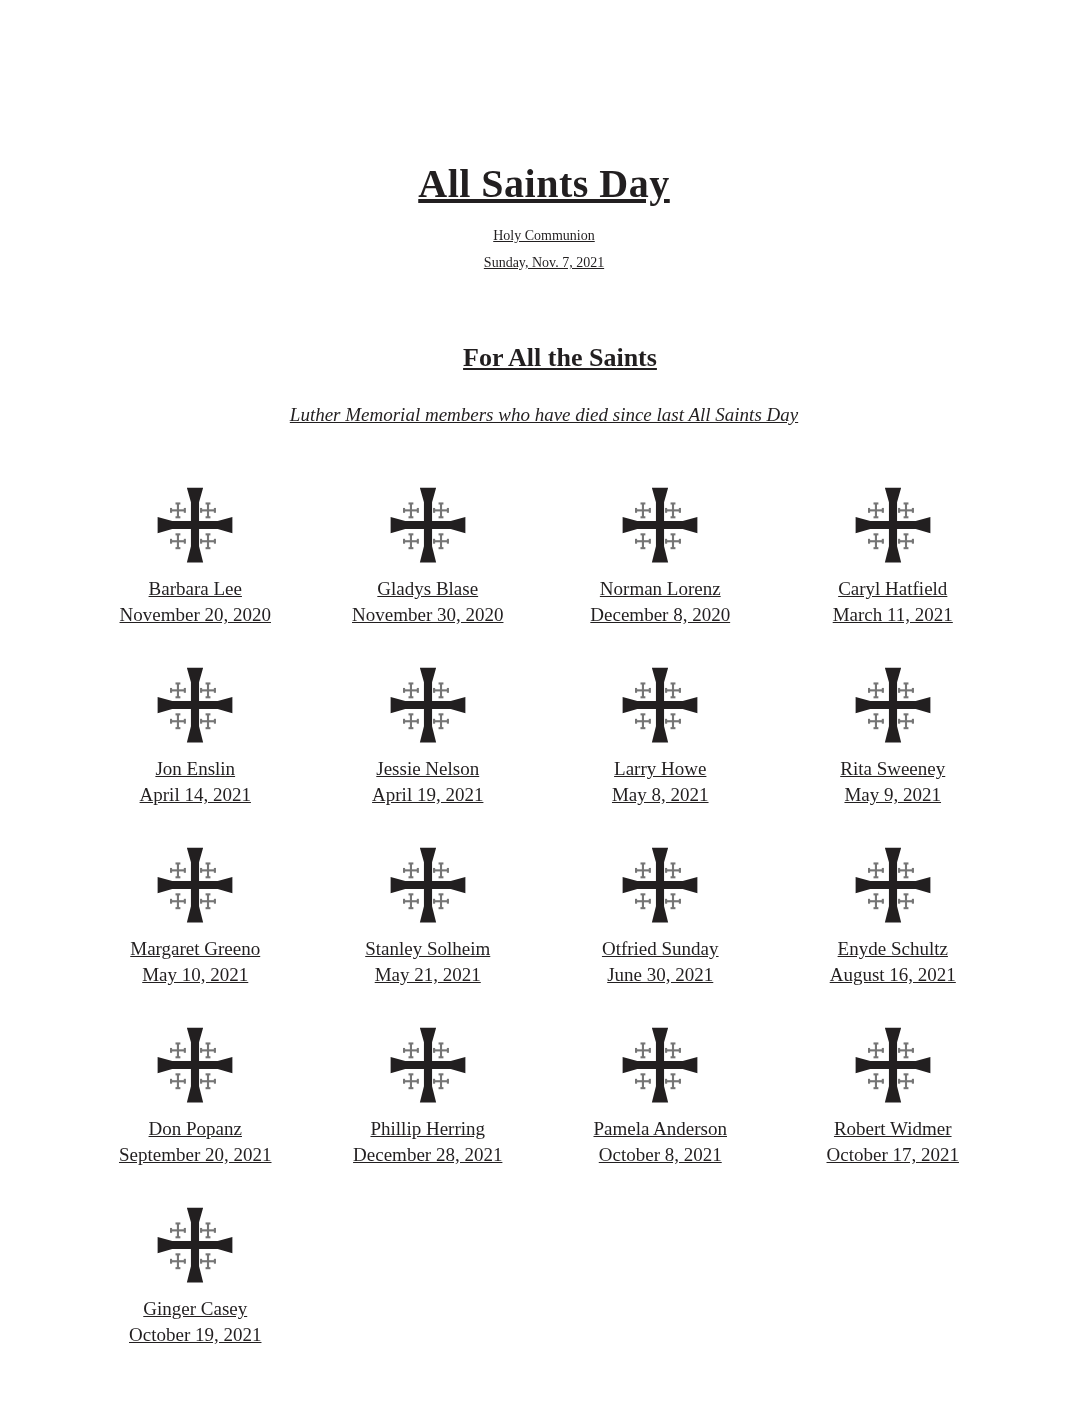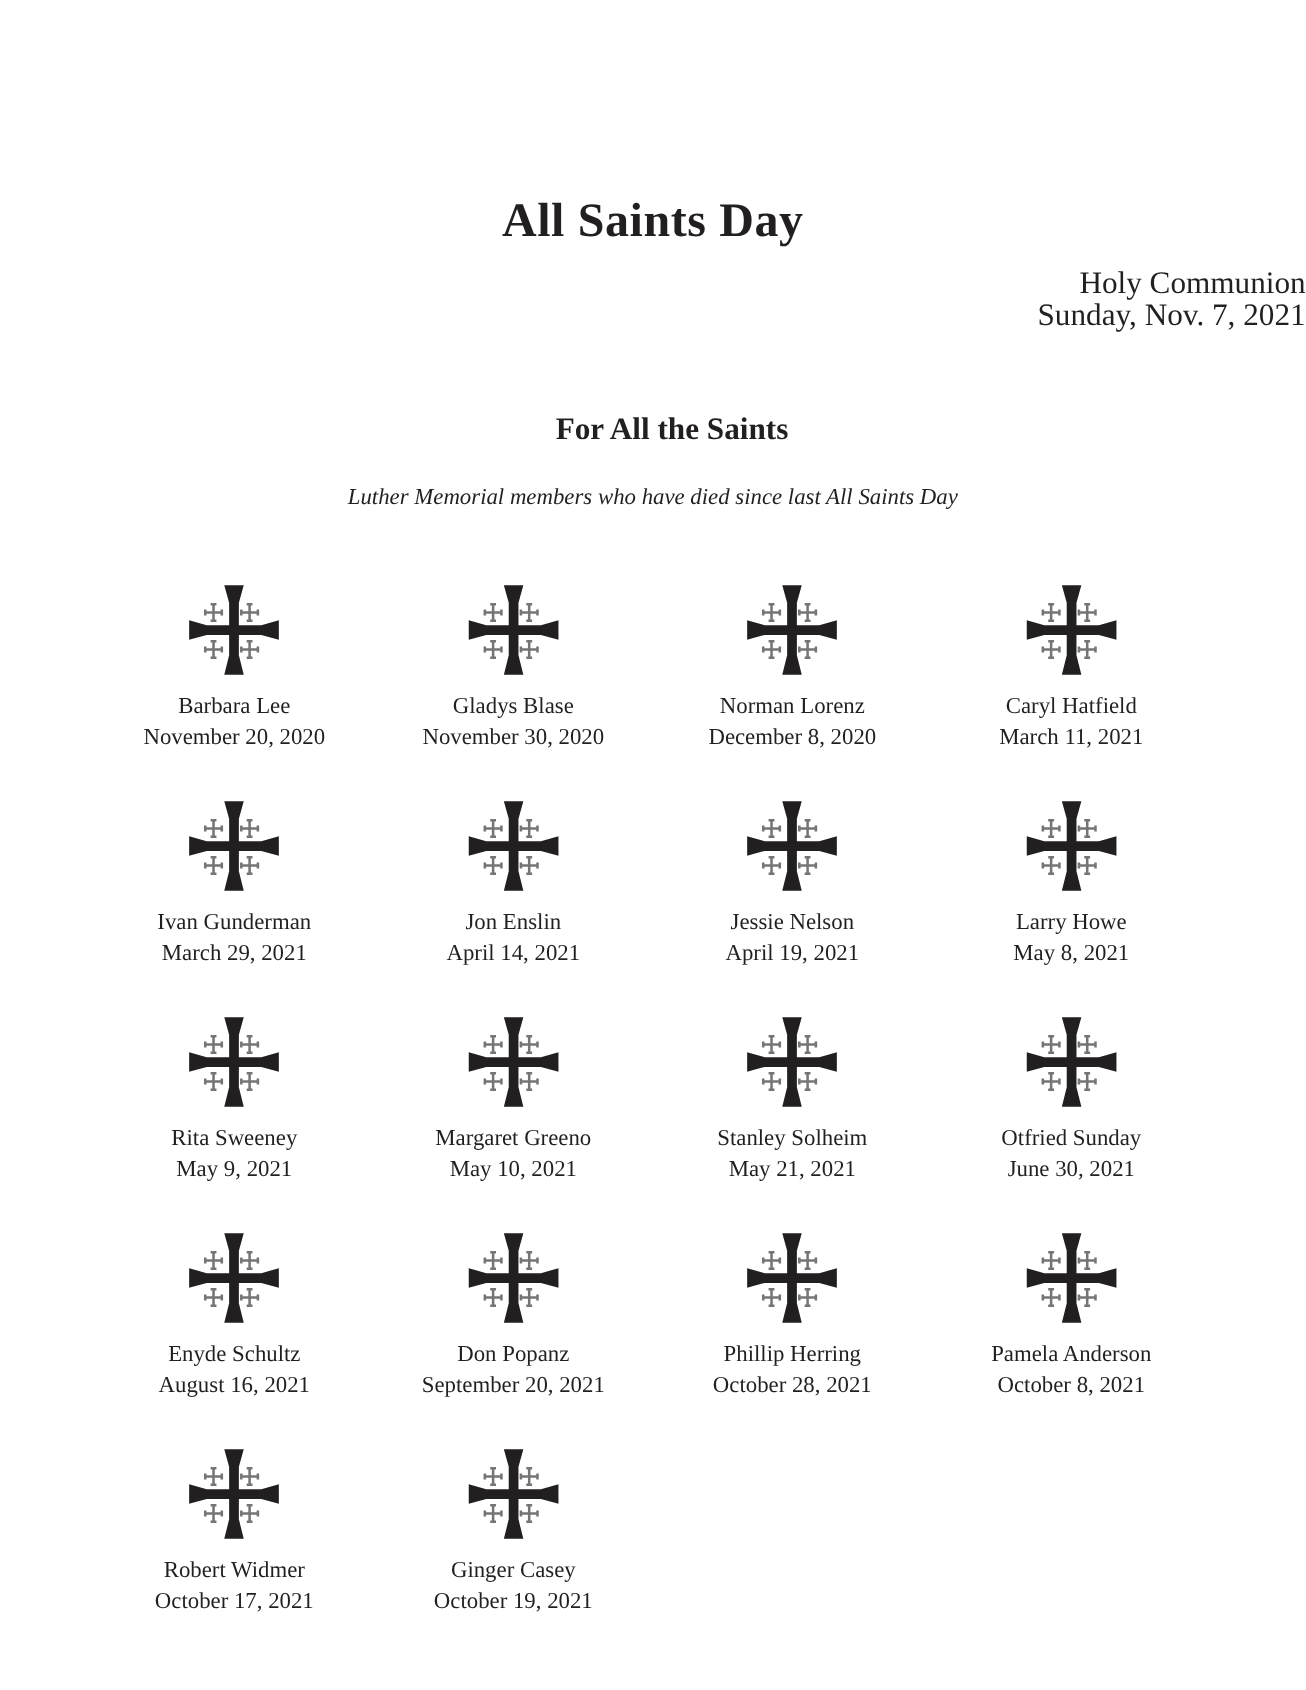--- a/index.html
+++ b/index.html
@@ -13,32 +13,32 @@
     font-family: "Liberation Serif", serif;
     color: #221f20;
     overflow: hidden;
   }
   .page {
     box-sizing: border-box;
     width: 1088px;
     height: 987px;
     padding-top: 160px;
     text-align: center;
+    text-decoration: underline;
   }
   .doc-title {
     font-size: 40px;
     font-weight: bold;
     line-height: 1.2;
     letter-spacing: 0.5px;
   }
   .doc-subtitle {
     margin-top: 14px;
-    font-size: 26px;
+    font-size: 14px;
     line-height: 27px;
-    text-align: right;
   }
   .section-heading {
     margin-top: 66px;
     font-size: 26px;
     font-weight: bold;
     line-height: 32px;
     padding-left: 32px;
   }
   .section-desc {
     margin-top: 28px;
@@ -134,27 +134,20 @@
 
 
   <div class="memorial-entry">
     <svg class="cross-icon">
       <use href="#jerusalem-cross"></use>
     </svg>
     <div class="memorial-name">Caryl Hatfield</div>
     <div class="memorial-date">March 11, 2021</div>
   </div>
 
-  <div class="memorial-entry">
-    <svg class="cross-icon">
-      <use href="#jerusalem-cross"></use>
-    </svg>
-    <div class="memorial-name">Ivan Gunderman</div>
-    <div class="memorial-date">March 29, 2021</div>
-  </div>
 
   <div class="memorial-entry">
     <svg class="cross-icon">
       <use href="#jerusalem-cross"></use>
     </svg>
     <div class="memorial-name">Jon Enslin</div>
     <div class="memorial-date">April 14, 2021</div>
   </div>
 
   <div class="memorial-entry">
@@ -219,21 +212,21 @@
     </svg>
     <div class="memorial-name">Don Popanz</div>
     <div class="memorial-date">September 20, 2021</div>
   </div>
 
   <div class="memorial-entry">
     <svg class="cross-icon">
       <use href="#jerusalem-cross"></use>
     </svg>
     <div class="memorial-name">Phillip Herring</div>
-    <div class="memorial-date">October 28, 2021</div>
+    <div class="memorial-date">December 28, 2021</div>
   </div>
 
   <div class="memorial-entry">
     <svg class="cross-icon">
       <use href="#jerusalem-cross"></use>
     </svg>
     <div class="memorial-name">Pamela Anderson</div>
     <div class="memorial-date">October 8, 2021</div>
   </div>
 

